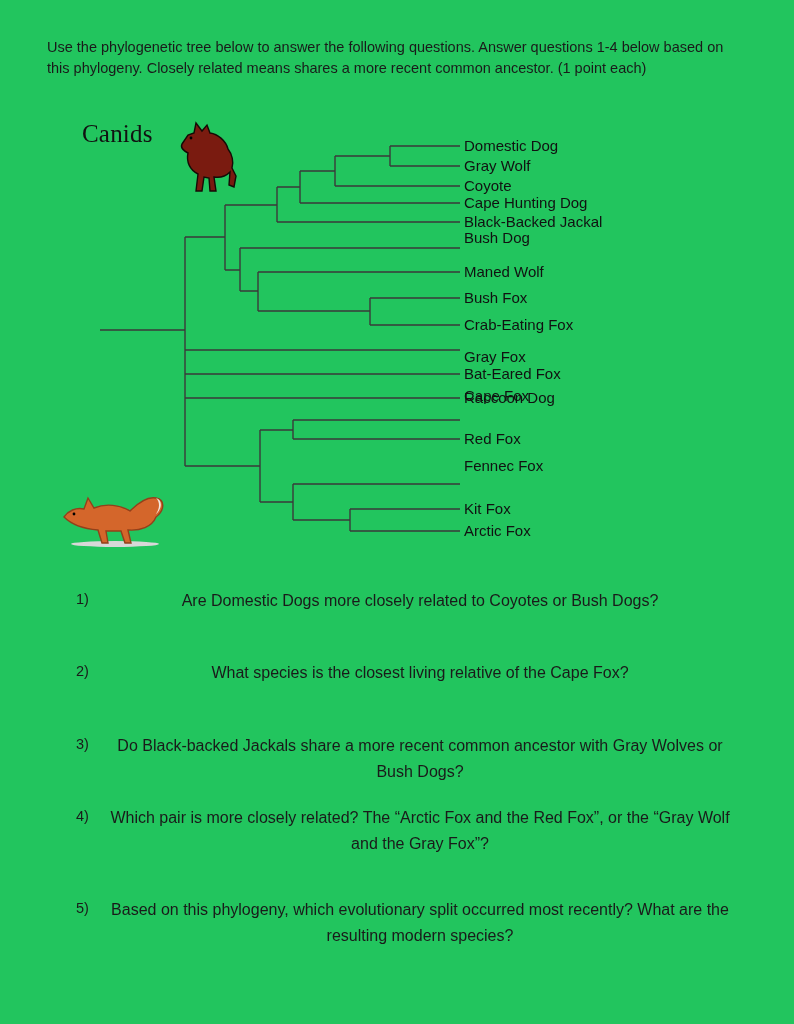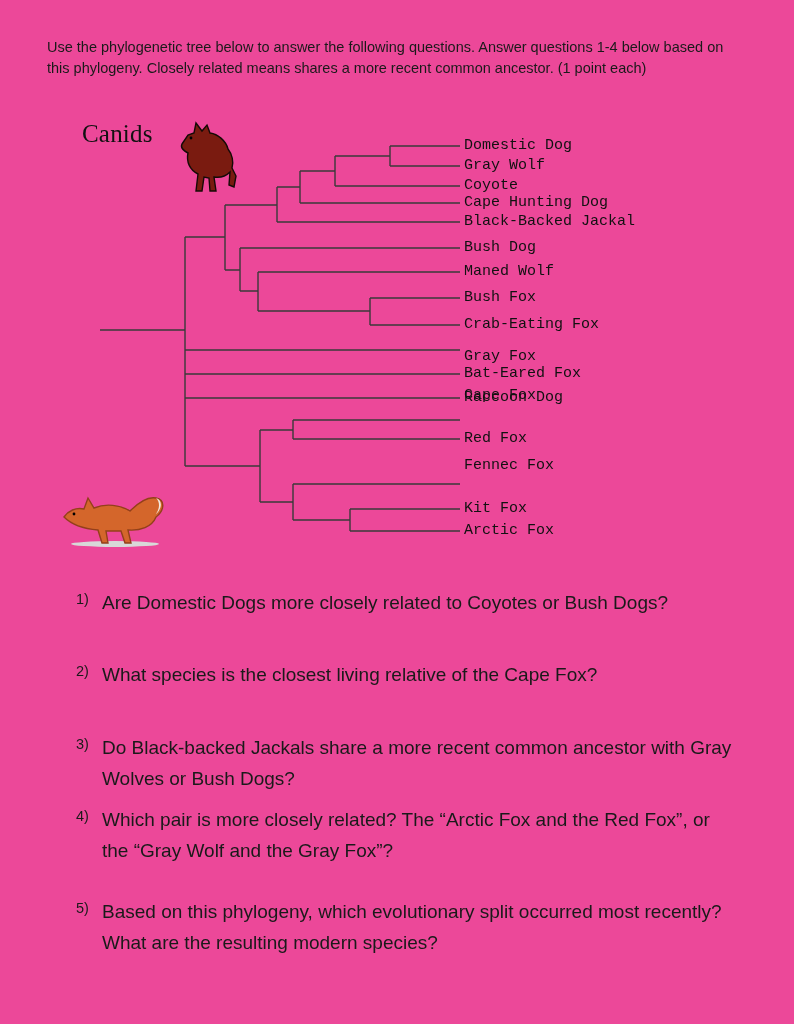--- a/index.html
+++ b/index.html
@@ -1,37 +1,37 @@
 <!DOCTYPE html>
 <html><head>
 <meta charset="utf-8">
 <style>
   html,body { margin:0; padding:0; background:#e9e9e9; }
   .page {
     position:relative; width:794px; height:1024px; margin:0 auto;
-    background:#ec4899; font-family:"Liberation Sans", sans-serif; color:#1a1a1a;
+    background:#22c55e; font-family:"Liberation Sans", sans-serif; color:#1a1a1a;
     overflow:hidden;
   }
   .intro {
     position:absolute; left:47px; top:22px; width:700px;
     font-size:14.5px; line-height:1.5;
   }
   .tree-title {
     position:absolute; left:82px; top:120px;
     font-size:25px; letter-spacing:0.2px; color:#111;font-family:Liberation Serif, serif;
   }
   .tree-lines { position:absolute; left:0; top:0; pointer-events:none; }
   .taxon {
     position:absolute; left:464px; height:18px; line-height:18px;
-    font-size:15px; white-space:nowrap; color:#111;font-family:Liberation Mono, monospace;
+    font-size:15px; white-space:nowrap; color:#111;
   }
   .illus { position:absolute; }
   .q { position:absolute; left:76px; display:flex; }
   .qnum { flex:0 0 26px; font-size:14.5px; line-height:1.62; }
-  .qtext { width:636px; font-size:19px; line-height:1.62; }
+  .qtext { width:636px; font-size:16px; line-height:1.62;text-align:center; }
 </style>
 </head>
 <body>
 
 <div class="page">
 
   <p class="intro">Use the phylogenetic tree below to answer the following questions. Answer questions 1-4 below based on this phylogeny. Closely related means shares a more recent common ancestor. (1 point each)</p>
 
   <div class="tree-title">Canids</div>
 
@@ -71,21 +71,21 @@
       M293 420 V439 M293 430 H260
       M293 484 V520 M293 502 H260
       M350 509 V531 M350 520 H293"></path>
   </svg>
 
   <div class="taxon" style="top:137px">Domestic Dog</div>
   <div class="taxon" style="top:157px">Gray Wolf</div>
   <div class="taxon" style="top:177px">Coyote</div>
   <div class="taxon" style="top:194px">Cape Hunting Dog</div>
   <div class="taxon" style="top:213px">Black-Backed Jackal</div>
-  <div class="taxon" style="top:239px">Bush Dog</div>
+  <div class="taxon" style="top:229px">Bush Dog</div>
   <div class="taxon" style="top:263px">Maned Wolf</div>
   <div class="taxon" style="top:289px">Bush Fox</div>
   <div class="taxon" style="top:316px">Crab-Eating Fox</div>
   <div class="taxon" style="top:348px">Gray Fox</div>
   <div class="taxon" style="top:365px">Bat-Eared Fox</div>
   <div class="taxon" style="top:389px">Raccoon Dog</div>
   <div class="taxon" style="top:387px">Cape Fox</div>
   <div class="taxon" style="top:430px">Red Fox</div>
   <div class="taxon" style="top:457px">Fennec Fox</div>
   <div class="taxon" style="top:500px">Kit Fox</div>

